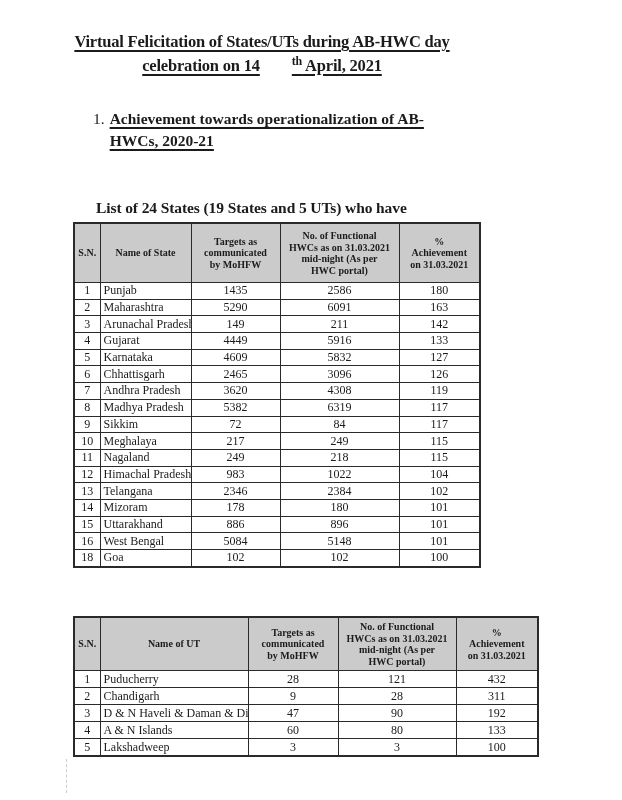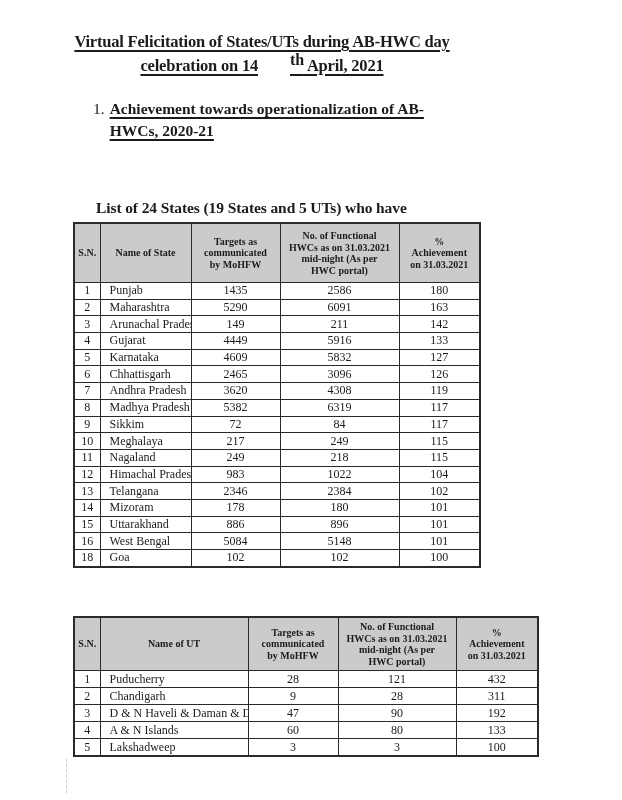--- a/index.html
+++ b/index.html
@@ -5,42 +5,42 @@
   html,body{margin:0;padding:0;}
   body{
     width:622px;height:800px;background:#ffffff;position:relative;
     font-family:"Liberation Serif", serif;color:#1b1b1b;overflow:hidden;
   }
   .title{
     position:absolute;top:30px;left:0;width:524px;text-align:center;
     font-weight:bold;font-size:16.5px;line-height:24px;letter-spacing:-0.2px;
   }
   .uline{text-decoration:underline;text-decoration-thickness:1.6px;text-underline-offset:2.5px;}
-  sup{font-size:16px;line-height:0;margin-left:32px;}
-  .heading{position:absolute;top:98px;left:93px;font-size:15.5px;line-height:21.5px;}
+  sup{font-size:12px;line-height:0;margin-left:32px;}
+  .heading{position:absolute;top:108px;left:93px;font-size:15.5px;line-height:21.5px;}
   .hnum{display:inline-block;vertical-align:top;margin-right:5px;font-weight:normal;}
   .htext{display:inline-block;font-weight:bold;}
   .intro{
     position:absolute;top:158px;left:96px;font-weight:bold;
     font-size:15.5px;line-height:19.8px;white-space:pre;letter-spacing:-0.1px;
   }
   table.t{
     position:absolute;border-collapse:collapse;table-layout:fixed;
     border:2px solid #2a2a2a;background:#ffffff;
   }
   .t th,.t td{border:1px solid #2a2a2a;}
   .t th{
     background:#cbcbcb;font-size:10px;line-height:11.5px;font-weight:bold;
     text-align:center;vertical-align:middle;white-space:pre-line;padding:0 1px;
   }
   .t td{
     font-size:12px;line-height:13px;padding:0 2px;white-space:nowrap;
     overflow:hidden;text-align:center;vertical-align:middle;
   }
-  .t td.c1{text-align:left;padding-left:9px;margin-top:41px;}
+  .t td.c1{text-align:left;padding-left:3px;margin-top:41px;}
   .t1{left:73px;top:222px;width:406px;}
   .t1 th{height:58px;}
   .t1 td{height:15.7px;}
   .t2{left:73px;top:616px;width:464px;}
   .t2 th{height:52px;}
   .t2 td{height:16px;}
   .artifact{
     position:absolute;left:66px;top:759px;height:34px;width:0;
     border-left:1px dashed #b5b5b5;opacity:0.7;
   }

